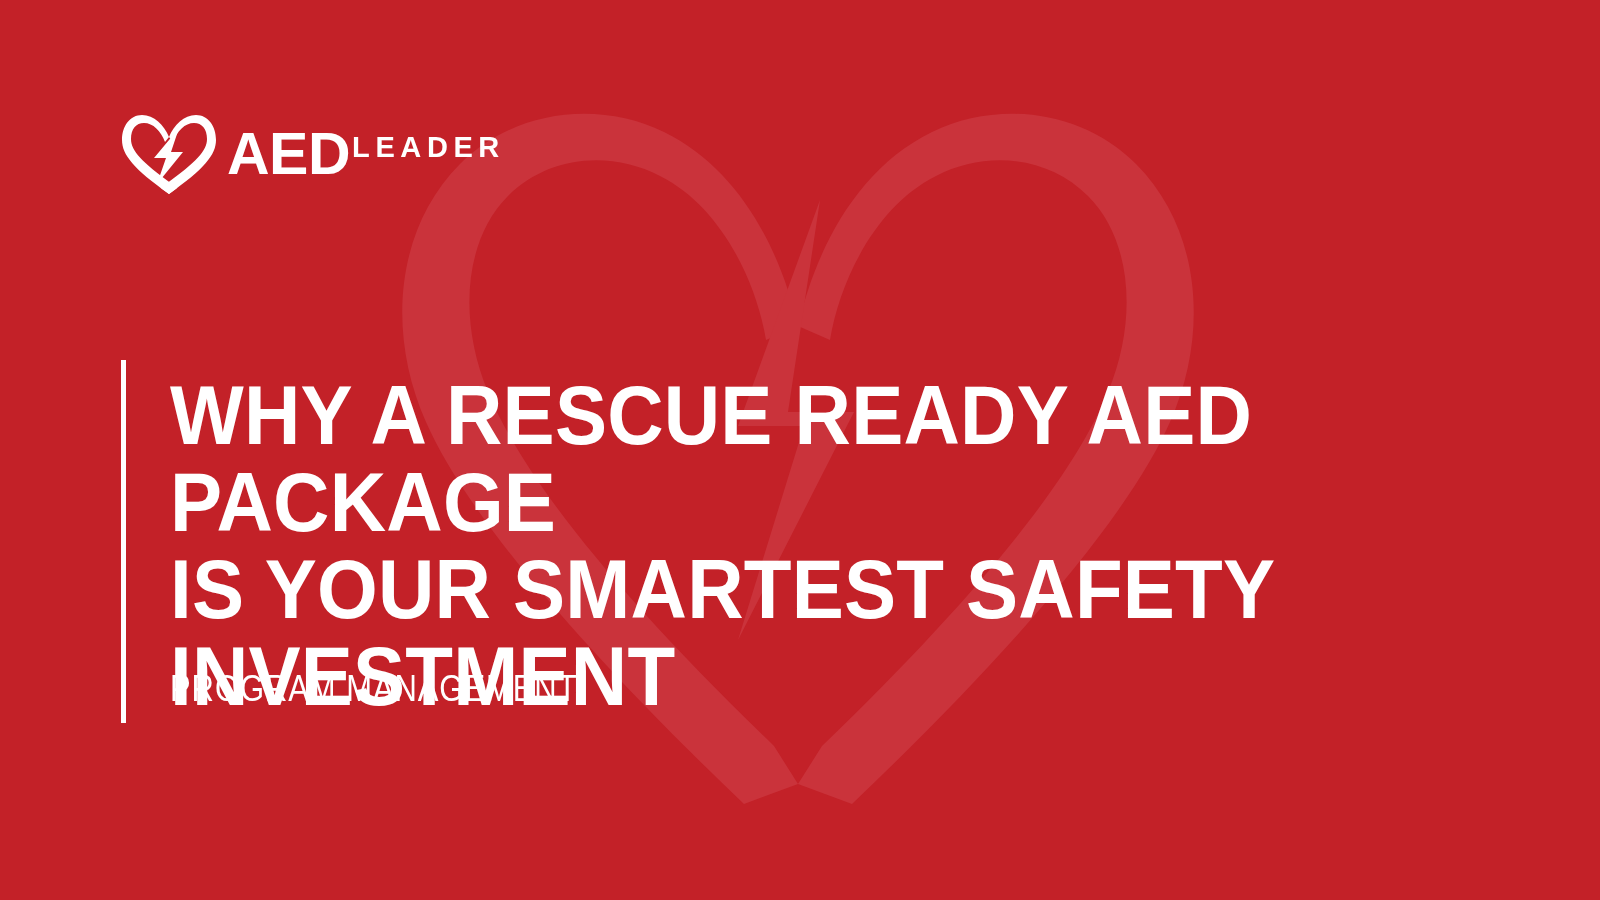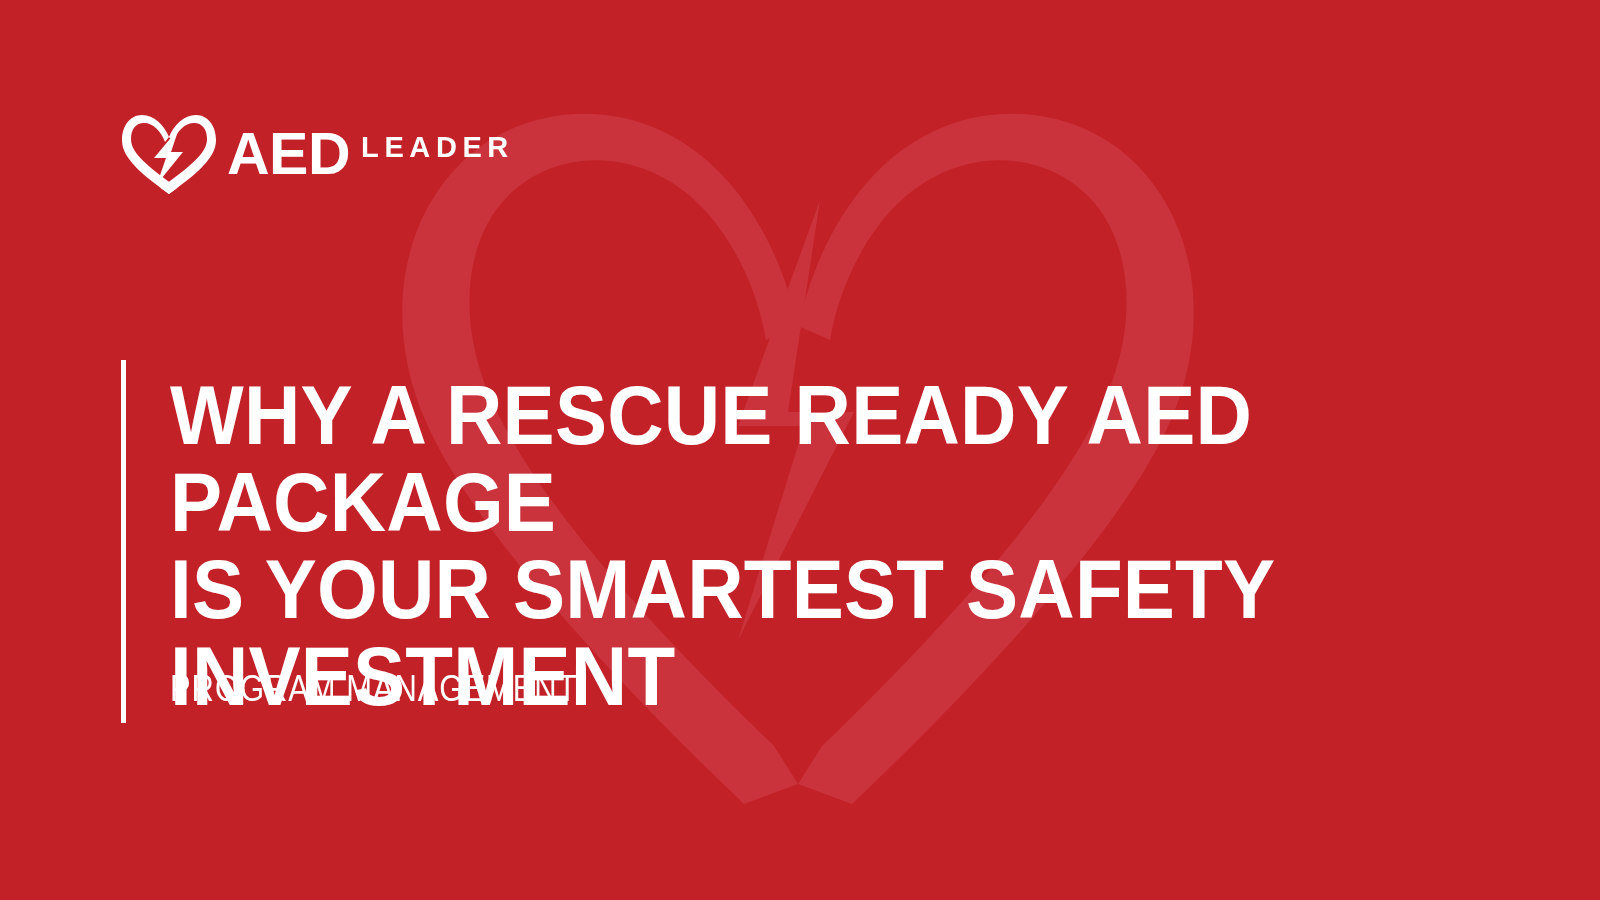--- a/index.html
+++ b/index.html
@@ -56,21 +56,21 @@
     font-weight: 700;
     letter-spacing: -0.5px;
   }
   #logo-leader {
     color: #ffffff;
     font-size: 29px;
     line-height: 1.0;
     font-weight: 700;
     letter-spacing: 5.6px;
     margin-top: 3px;
-    margin-left: 11px;
+    margin-left: 2px;
   }
 
   
   #accent-rule {
     position: absolute;
     left: 121px;
     top: 360px;
     width: 5px;
     height: 363px;
     background: #ffffff;

